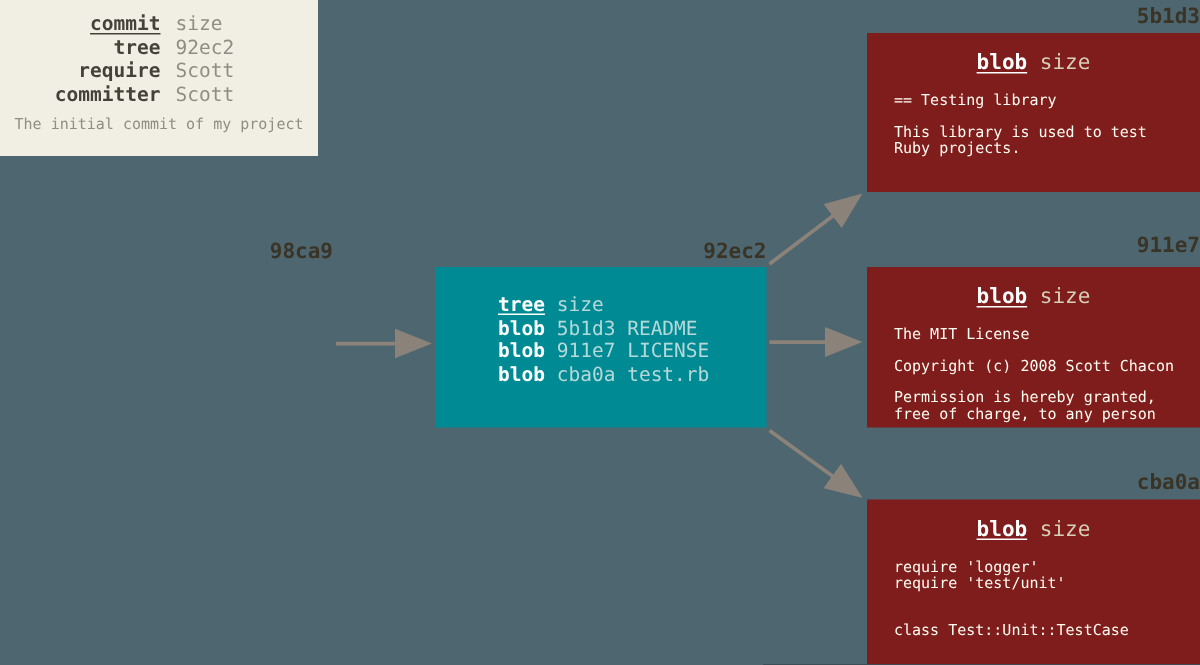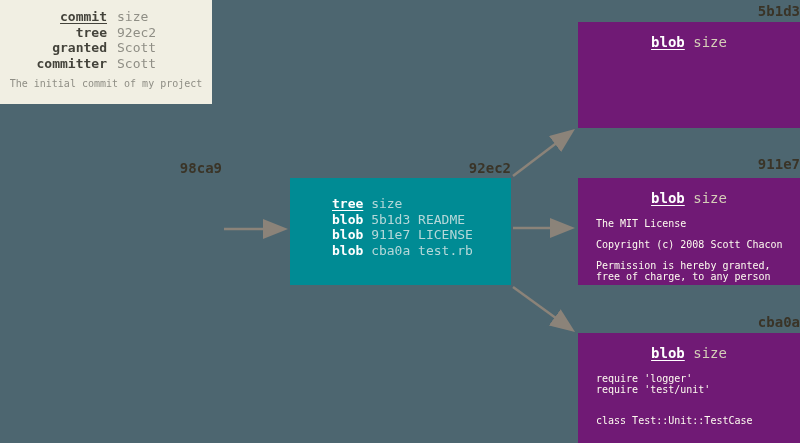--- a/index.html
+++ b/index.html
@@ -29,21 +29,21 @@
   .u{text-decoration:underline;text-underline-offset:2px;}
   .cdesc{margin-top:7px;font-size:10px;color:#8f8e85;text-align:center;white-space:pre;}
 
   
   .tree-box{left:290;top:178;width:221px;height:107px;background:#008b94;padding:18px 0 0 42px;left:290px;top:178px;}
   .trow{font-size:13px;line-height:15.5px;white-space:pre;}
   .tkey{font-weight:bold;color:#ffffff;}
   .trest{color:#b5d8d9;}
 
   
-  .blob-box{left:578px;width:222px;background:#701a75;padding-top:12px;}
+  .blob-box{left:578px;width:222px;background:#7f1d1d;padding-top:12px;}
   .blob-header{text-align:center;font-size:14px;line-height:17px;}
   .bkey{font-weight:bold;color:#ffffff;text-decoration:underline;text-underline-offset:2px;}
   .bsize{color:#d5cfb8;}
   .blob-content{
     margin-top:12px;padding-left:18px;
     font-size:10px;line-height:10.5px;
     color:#fefcf0;white-space:pre;
   }
 
   .arrow-layer{position:absolute;left:0;top:0;pointer-events:none;}
@@ -69,41 +69,45 @@
   <div class="box commit-box">
     <div class="crow">
       <span class="ckey u">commit</span>
       <span class="cval">size</span>
     </div>
     <div class="crow">
       <span class="ckey">tree</span>
       <span class="cval">92ec2</span>
     </div>
     <div class="crow">
-      <span class="ckey">granted</span>
+      <span class="ckey">require</span>
       <span class="cval">Scott</span>
     </div>
     <div class="crow">
       <span class="ckey">committer</span>
       <span class="cval">Scott</span>
     </div>
     <div class="cdesc">The initial commit of my project</div>
   </div>
 
   <div class="obj-label" style="left:290px;top:160px;width:221px;">92ec2</div>
   <div class="box tree-box">
     <div class="trow"><span class="tkey u">tree</span> <span class="trest">size</span></div>
     <div class="trow"><span class="tkey">blob</span> <span class="trest">5b1d3 README</span></div>
     <div class="trow"><span class="tkey">blob</span> <span class="trest">911e7 LICENSE</span></div>
     <div class="trow"><span class="tkey">blob</span> <span class="trest">cba0a test.rb</span></div>
   </div>
 
   <div class="obj-label" style="left:578px;top:3px;width:222px;">5b1d3</div>
   <div class="box blob-box" style="top:22px;height:106px;">
     <div class="blob-header"><span class="bkey">blob</span> <span class="bsize">size</span></div>
+    <div class="blob-content">== Testing library
+
+This library is used to test
+Ruby projects.</div>
   </div>
 
   <div class="obj-label" style="left:578px;top:156px;width:222px;">911e7</div>
   <div class="box blob-box" style="top:178px;height:107px;overflow:hidden;">
     <div class="blob-header"><span class="bkey">blob</span> <span class="bsize">size</span></div>
     <div class="blob-content">The MIT License
 
 Copyright (c) 2008 Scott Chacon
 
 Permission is hereby granted,

